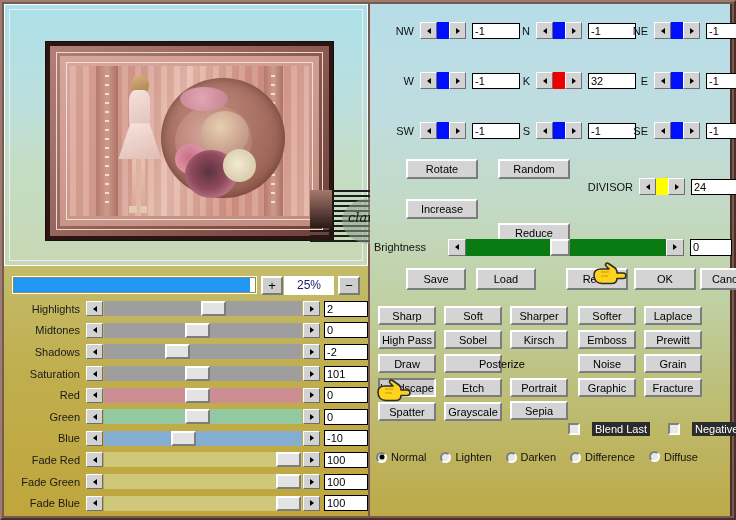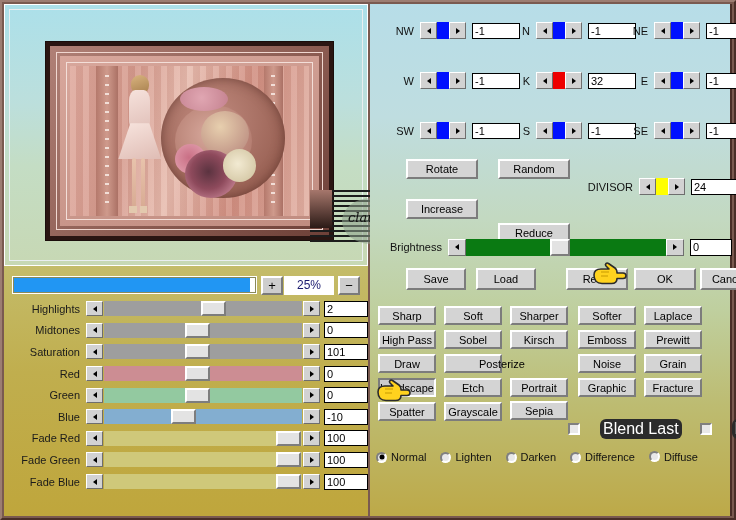--- a/index.html
+++ b/index.html
@@ -145,21 +145,21 @@
     box-sizing:border-box;font-size:11px;color:#000;text-align:center;cursor:default;
     font-family:"Liberation Sans",sans-serif;}
 
   .midbtns{position:absolute;left:0;top:155px;width:362px;height:70px;}
   .mb{position:absolute;width:72px;height:20px;line-height:17px;}
 
   .divisor{position:absolute;left:205px;top:174px;display:flex;align-items:center;}
   .divisor .clabel{width:58px;font-size:11px;}
 
   .brightrow{position:absolute;left:0;top:232px;width:362px;height:22px;display:flex;align-items:center;}
-  .brlabel{width:72px;text-align:right;padding-right:6px;font-size:11px;color:#111;}
+  .brlabel{width:72px;text-align:right;padding-right:22px;font-size:11px;color:#111;}
   .brbtn{width:18px;height:17px;background:#d2d2d2;
     border-top:1.5px solid #fff;border-left:1.5px solid #fff;
     border-right:1.5px solid #6e6e6e;border-bottom:1.5px solid #6e6e6e;
     box-sizing:border-box;position:relative;cursor:default;flex:none;}
   .brbtn i{position:absolute;left:50%;top:50%;width:0;height:0;transform:translate(-50%,-50%);}
   .brbtn.left i{border-top:3px solid transparent;border-bottom:3px solid transparent;border-right:4px solid #000;}
   .brbtn.right i{border-top:3px solid transparent;border-bottom:3px solid transparent;border-left:4px solid #000;}
   .brtrack{width:200px;height:17px;background:#0a7a12;position:relative;flex:none;}
   .brthumb{position:absolute;left:84px;top:0;width:20px;height:17px;background:#e3e3e3;
     border-top:2px solid #fff;border-left:2px solid #fff;
@@ -172,21 +172,21 @@
 
   .filters{position:absolute;left:0;top:302px;width:362px;height:118px;}
   .fb{position:absolute;width:58px;height:19px;line-height:16px;}
   .fb.sel{border-top:2px solid #7c7c7c;border-left:2px solid #7c7c7c;
           border-right:2px solid #ffffff;border-bottom:2px solid #ffffff;background:#cccccc;}
 
   .checks{position:absolute;left:198px;top:416px;width:164px;height:18px;display:flex;align-items:center;}
   .chk{width:12px;height:12px;background:#e8e8e8;
     border-top:2px solid #808080;border-left:2px solid #808080;
     border-right:2px solid #fff;border-bottom:2px solid #fff;box-sizing:border-box;cursor:default;flex:none;}
-  .chktxt{background:#2b2b2b;color:#fff;font-size:16px;padding:1px 3px;margin-left:20px;white-space:nowrap;border-radius:6px;}
+  .chktxt{background:#2b2b2b;color:#fff;font-size:11px;padding:1px 3px;margin-left:12px;white-space:nowrap;}
 
   .radios{position:absolute;left:6px;top:443px;width:356px;height:20px;display:flex;align-items:center;}
   .rad{width:11px;height:11px;border-radius:50%;background:#e8e8e8;
     border-top:2px solid #808080;border-left:2px solid #808080;
     border-right:2px solid #fff;border-bottom:2px solid #fff;box-sizing:border-box;
     position:relative;cursor:default;flex:none;}
   .rad.on::after{content:"";position:absolute;left:50%;top:50%;width:5px;height:5px;border-radius:50%;
     background:#000;transform:translate(-50%,-50%);}
   .radtxt{font-size:11px;color:#111;margin-left:4px;margin-right:14px;white-space:nowrap;}
 
@@ -272,20 +272,33 @@
           <div class="sarrow left">
             <i></i>
           </div>
           <div class="strack" style="background:#9e9e9e">
             <div class="sthumb" style="left:calc(47% - 12px)"></div>
           </div>
           <div class="sarrow right">
             <i></i>
           </div>
           <div class="sval">0</div>
+        </div>
+        <div class="srow">
+          <div class="slabel">Shadows</div>
+          <div class="sarrow left">
+            <i></i>
+          </div>
+          <div class="strack" style="background:#9e9e9e">
+            <div class="sthumb" style="left:calc(37% - 12px)"></div>
+          </div>
+          <div class="sarrow right">
+            <i></i>
+          </div>
+          <div class="sval">-2</div>
         </div>
         <div class="srow">
           <div class="slabel">Saturation</div>
           <div class="sarrow left">
             <i></i>
           </div>
           <div class="strack" style="background:#9e9e9e">
             <div class="sthumb" style="left:calc(47% - 12px)"></div>
           </div>
           <div class="sarrow right">

